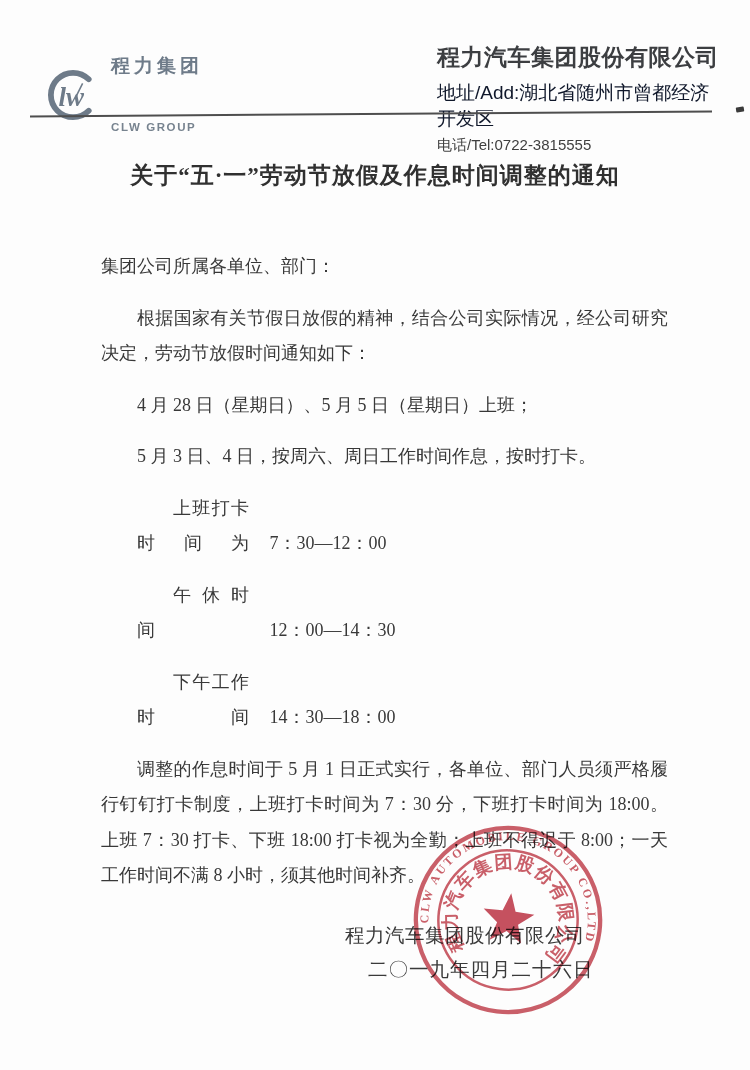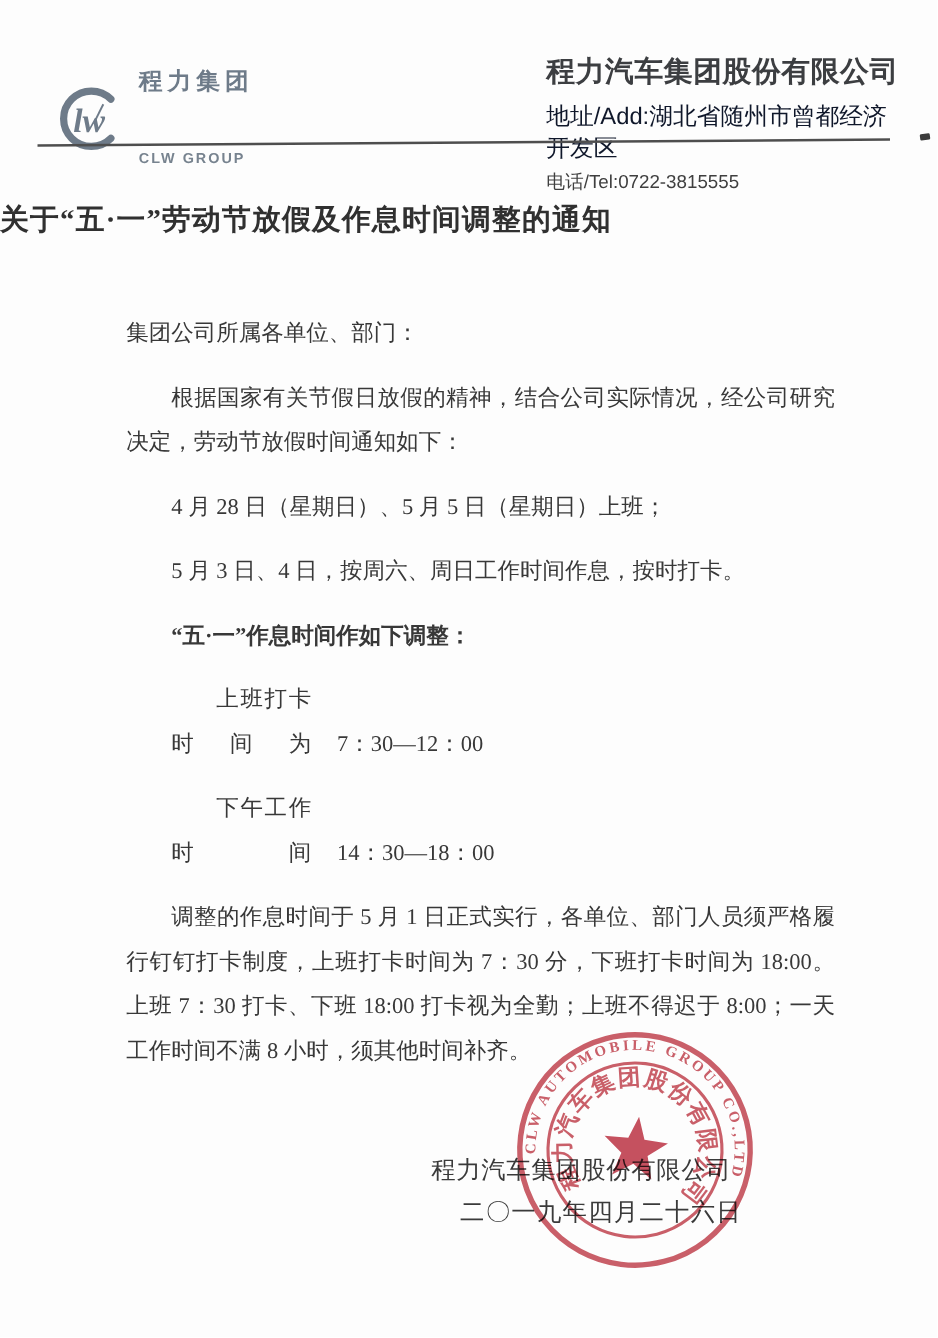--- a/index.html
+++ b/index.html
@@ -39,21 +39,21 @@
     background: #4e4e4e; transform: rotate(-0.4deg);
   }
   .scan-mark {
     position: absolute; left: 736px; top: 107px; width: 8px; height: 5px;
     background: #3b3b3b; transform: rotate(-8deg); border-radius: 1px;
   }
 
   
   .notice-title {
     position: absolute; top: 160px; left: 0; width: 750px;
-    font-size: 23px; font-weight: bold; color: #303030;
+    text-align: center; font-size: 23px; font-weight: bold; color: #303030;
     letter-spacing: 1px;
   }
   .notice-body {
     position: absolute; top: 233px; left: 85px; width: 599px;
     font-size: 18px; line-height: 35.5px; color: #383838;
     text-align: justify;
   }
   .notice-body p { margin: 16px; }
   .salutation { text-indent: 0; }
   .indent { text-indent: 2em; }
@@ -106,24 +106,27 @@
     <div class="scan-mark"></div>
   </div>
 
   <div class="notice-title">关于“五·一”劳动节放假及作息时间调整的通知</div>
 
   <div class="notice-body">
     <p class="salutation">集团公司所属各单位、部门：</p>
     <p class="indent">根据国家有关节假日放假的精神，结合公司实际情况，经公司研究决定，劳动节放假时间通知如下：</p>
     <p class="indent">4 月 28 日（星期日）、5 月 5 日（星期日）上班；</p>
     <p class="indent">5 月 3 日、4 日，按周六、周日工作时间作息，按时打卡。</p>
-    <p class="indent bold">“五·一”作息时间作如下调整：</p>
     <p class="sched-row">
       <span class="sched-label">上班打卡时间为</span>
       <span class="sched-time">7：30—12：00</span>
+    </p>
+    <p class="sched-row">
+      <span class="sched-label">午 休 时 间</span>
+      <span class="sched-time">12：00—14：30</span>
     </p>
     <p class="sched-row">
       <span class="sched-label">下午工作时间</span>
       <span class="sched-time">14：30—18：00</span>
     </p>
     <p class="indent">调整的作息时间于 5 月 1 日正式实行，各单位、部门人员须严格履行钉钉打卡制度，上班打卡时间为 7：30 分，下班打卡时间为 18:00。上班 7：30 打卡、下班 18:00 打卡视为全勤；上班不得迟于 8:00；一天工作时间不满 8 小时，须其他时间补齐。</p>
   </div>
 
   <div class="signature-company">程力汽车集团股份有限公司</div>
   <div class="signature-date">二〇一九年四月二十六日</div>

